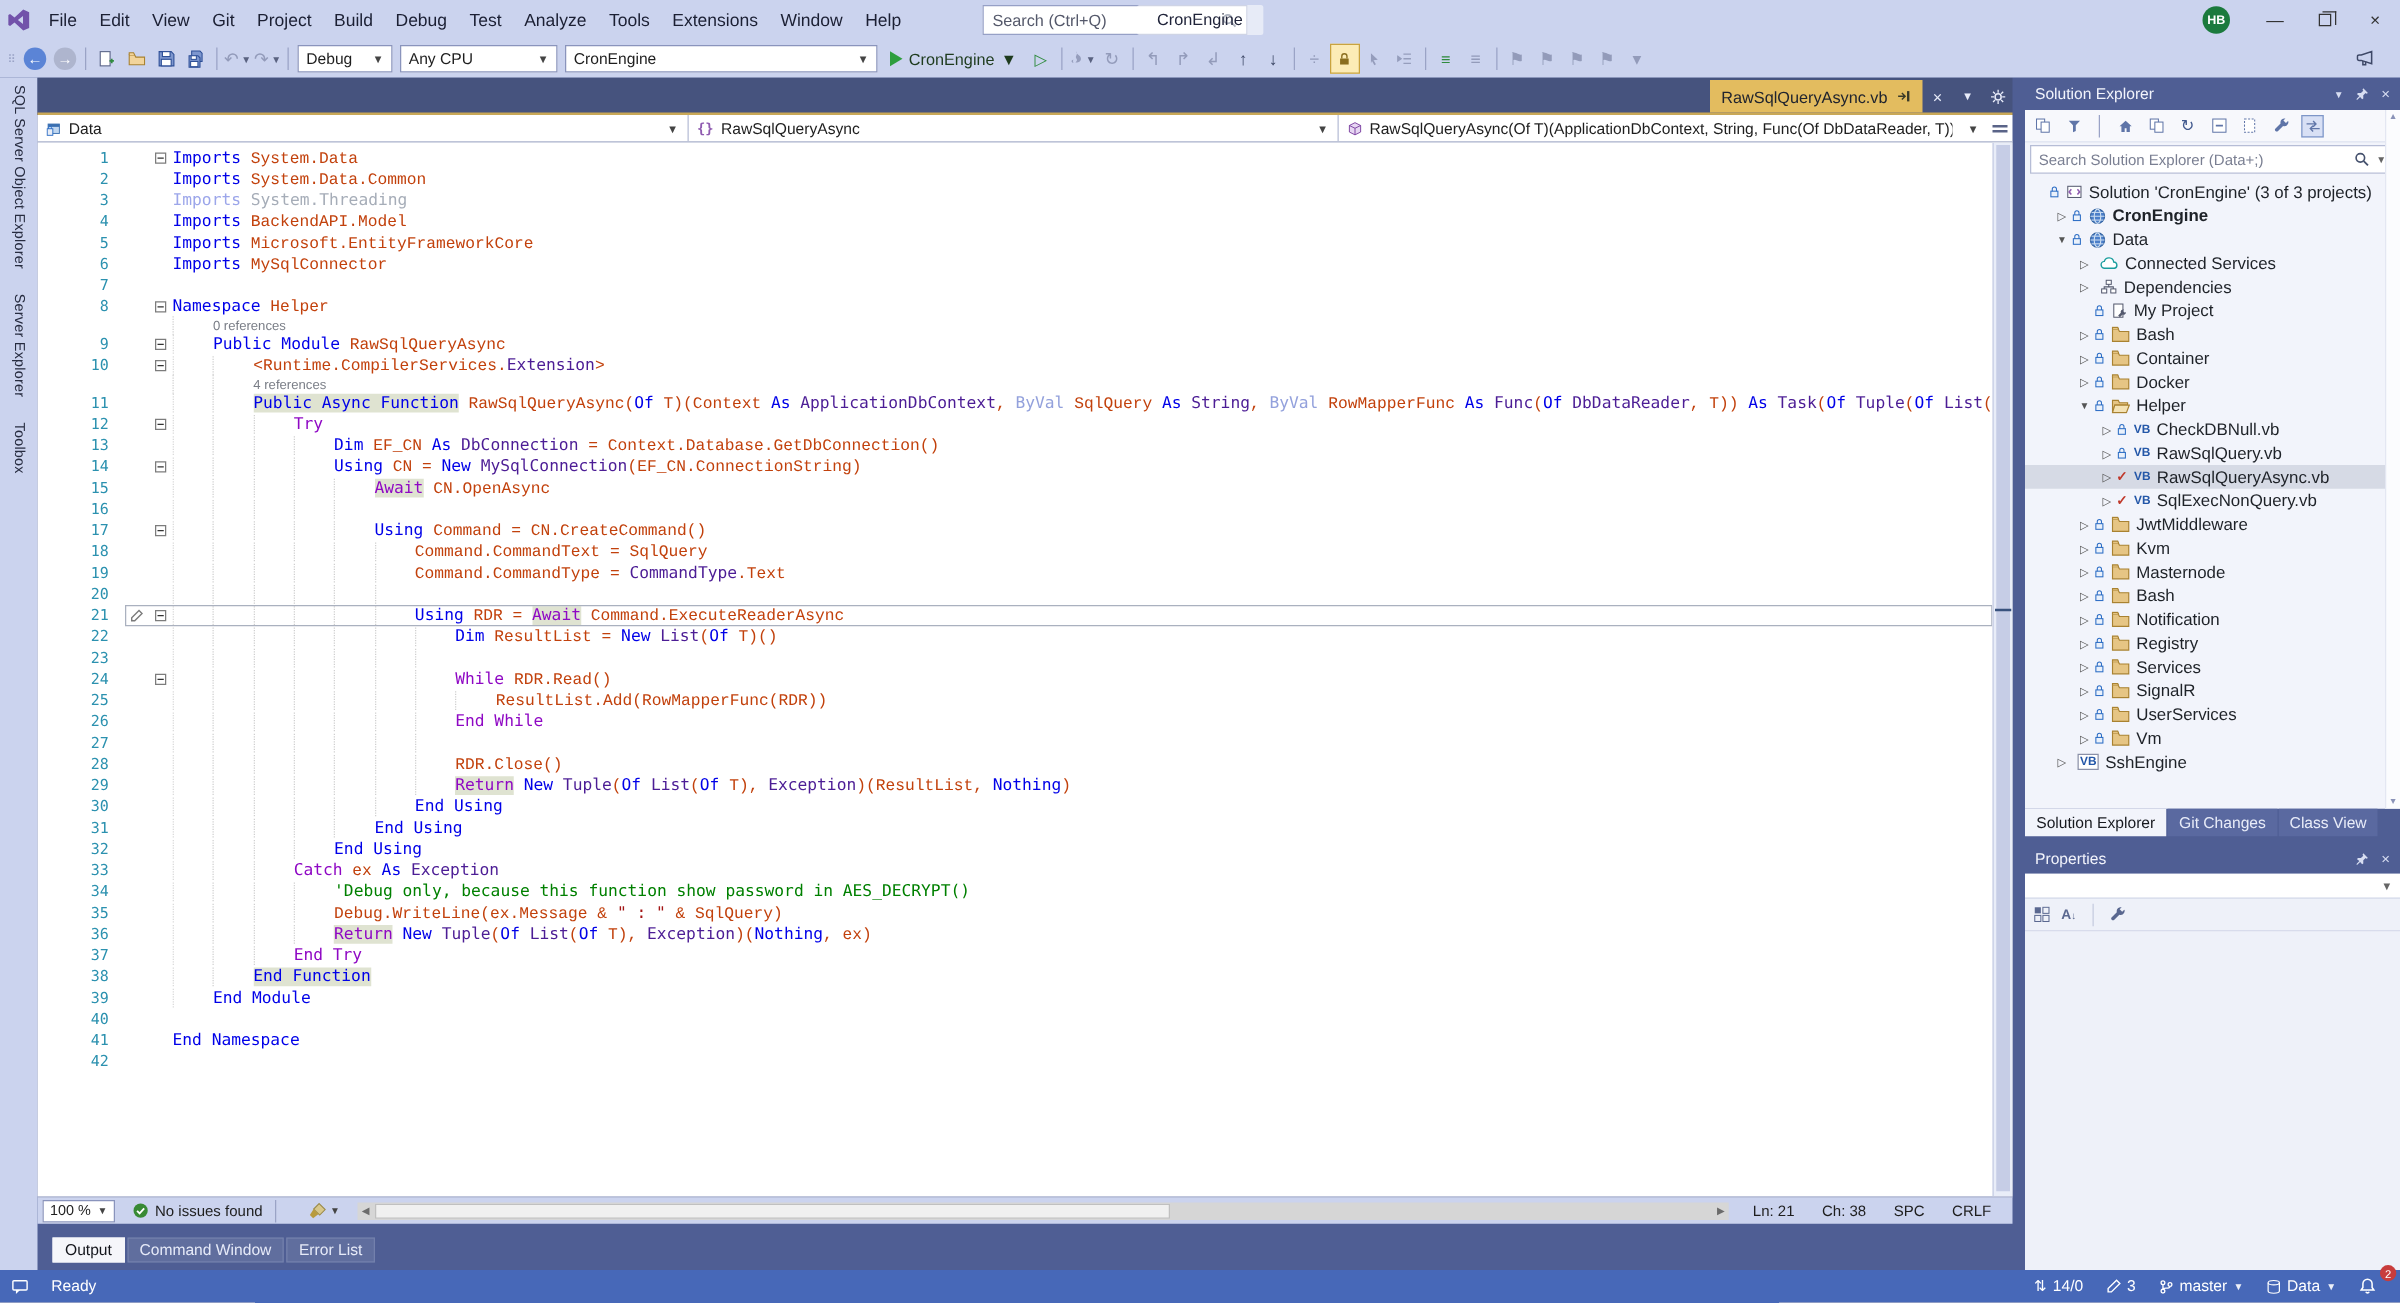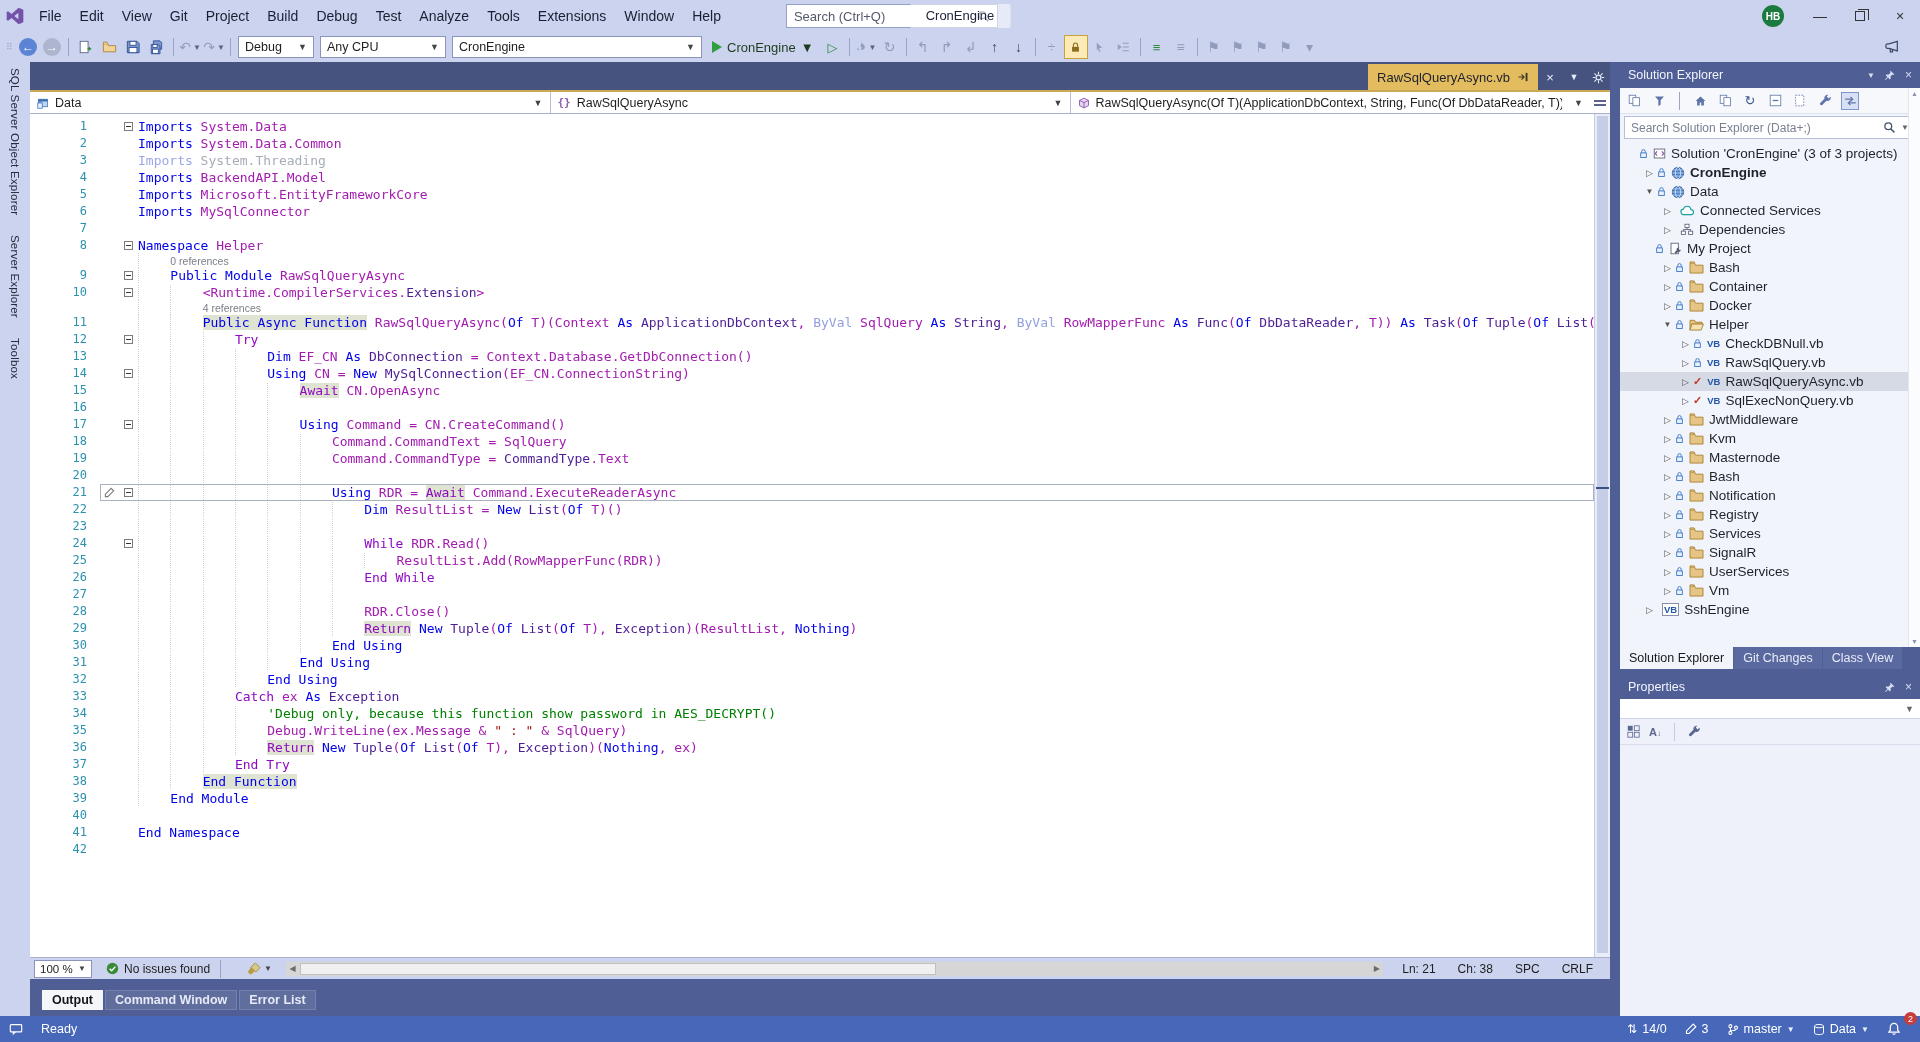--- a/index.html
+++ b/index.html
@@ -56,21 +56,21 @@
   .line{display:flex;height:17px;line-height:17px;white-space:pre;}
   .lnum{width:70px;flex:none;text-align:right;padding-right:13px;color:#2B91AF;font-size:12px;}
   .lw{display:flex;flex:1;min-width:0;}
   .cur .lw{outline:1px solid #AAB1BF;outline-offset:-1px;}
   .pcell{width:18px;flex:none;display:flex;align-items:center;justify-content:center;}
   .fcell{width:20px;flex:none;display:flex;align-items:center;justify-content:center;}
   .foldbox{width:9px;height:9px;border:1px solid #7C7C7C;position:relative;background:#fff;}
   .foldbox:after{content:"";position:absolute;left:1px;right:1px;top:3px;height:1px;background:#333;}
   .codecell{flex:1;min-width:0;overflow:hidden;white-space:pre;color:#1E1E1E;}
   .iu{border-left:1px dotted #CFCFCF;}
-  .kw{color:#0000E8;}.ctrl{color:#8F08C4;}.ty{color:#4c1d95;}.pl{color:#a21caf;}
+  .kw{color:#0000E8;}.ctrl{color:#8F08C4;}.ty{color:#4c1d95;}.pl{color:#c2410c;font-family:Liberation Mono, monospace;}
   .cm{color:#008000;}.st{color:#A31515;}.fd{color:#93A1DC;}.fk{color:#9CA6EA;}.fi{color:#A6ADB8;}
   .hl{background:#DFE3D1;}
   .lensrow{height:13px;line-height:13px;display:flex;white-space:pre;text-align:center;}
   .lensrow .gut{width:108px;flex:none;}
   .lenstext{font-family:"Liberation Sans",sans-serif;font-size:10.5px;color:#7A7E87;}
   .vscroll{position:absolute;right:0;top:0;bottom:0;width:16px;background:#E9EDF8;border-left:1px solid #C5CCE4;}
   .vthumb{position:absolute;left:2px;right:2px;top:2px;bottom:4px;background:#C6CDE6;}
   .caretmark{position:absolute;left:1px;right:1px;top:373px;height:2px;background:#38527E;}
   
   .ebottom{height:22px;background:#CBD3EE;border-top:1px solid #A9B1CC;display:flex;align-items:center;font-size:12px;color:#1E1E1E;}
@@ -78,21 +78,21 @@
   .zoomcombo .dd{margin-left:auto;font-size:8px;color:#444;}
   .issues{display:flex;align-items:center;gap:5px;margin-left:14px;font-size:12px;}
   .broom{display:flex;align-items:center;gap:3px;margin-left:16px;}
   .hscroll{flex:1;height:14px;margin:0 8px 0 14px;background:#D6D6D6;position:relative;}
   .harrow{position:absolute;top:0;width:13px;height:14px;display:flex;align-items:center;justify-content:center;font-size:8px;color:#6B6B6B;}
   .hthumb{position:absolute;left:14px;top:1px;height:12px;width:58%;background:#F0F0F0;border:1px solid #C0C0C0;}
   .posinfo{display:flex;gap:0;margin-right:6px;}
   .posinfo span{padding:0 11px;}
   
   .paneltabs{position:absolute;left:42px;top:928px;display:flex;gap:2px;}
-  .ptab{height:20px;padding:0 9px;font-size:12.5px;color:#E6EAF8;display:flex;align-items:center;background:rgba(255,255,255,.10);border:1px solid #7380AC;font-weight:bold;}
+  .ptab{height:20px;padding:0 9px;font-size:12.5px;color:#E6EAF8;display:flex;align-items:center;background:rgba(255,255,255,.10);border:1px solid #7380AC;}
   .ptab.active{background:#F5F6FA;color:#14161C;border-color:#F5F6FA;}
   
   .rightpane{position:absolute;left:1620px;top:0;width:300px;height:954px;}
   .twtitle{height:26px;display:flex;align-items:center;color:#F2F4FC;font-size:12.5px;padding:0 8px;}
   .twicons{margin-left:auto;display:flex;gap:10px;align-items:center;color:#D8DEF2;font-size:11px;}
   .sebody{position:absolute;left:0;top:26px;right:0;height:559px;background:#F2F4FB;overflow:hidden;}
   .setoolbar{height:26px;display:flex;align-items:center;padding:0 5px;gap:7px;background:#F7F8FC;border-bottom:1px solid #DDE1F0;color:#41598E;font-size:13px;}
   .seicon{width:18px;height:18px;display:flex;align-items:center;justify-content:center;}
   .seicon.active{background:#D8E0F5;border:1px solid #7E96C8;}
   .sesearch{height:23px;margin:2px 4px;background:#fff;border:1px solid #B6BDD6;display:flex;align-items:center;padding:0 6px;font-size:12px;color:#7A7F92;gap:5px;}
@@ -629,21 +629,21 @@
             <span class="tico">
               <svg width="14" height="13" viewBox="0 0 16 16">
                 <rect x="5.5" y="1.5" width="5" height="4" fill="#fff" stroke="#54596E"></rect>
                 <rect x="1" y="10" width="5" height="4" fill="#fff" stroke="#54596E"></rect>
                 <rect x="10" y="10" width="5" height="4" fill="#fff" stroke="#54596E"></rect>
                 <path d="M8 5.5V8M3.5 10V8h9v2" fill="none" stroke="#54596E"></path>
               </svg>
             </span>
             <span>Dependencies</span>
           </div>
-          <div class="trow" style="padding-left: 20px;">
+          <div class="trow" style="padding-left: 40px;">
             <span class="arr"></span>
             <span class="tico">
               <span>
                 <svg width="9" height="11" viewBox="0 0 16 18">
                   <rect x="3" y="8" width="10" height="8" fill="#EAF1FB" stroke="#2D6EC5" stroke-width="1.5"></rect>
                   <path d="M5 8V5a3 3 0 0 1 6 0v3" fill="none" stroke="#2D6EC5" stroke-width="1.5"></path>
                 </svg>
               </span>
             </span>
             <span class="tico">

